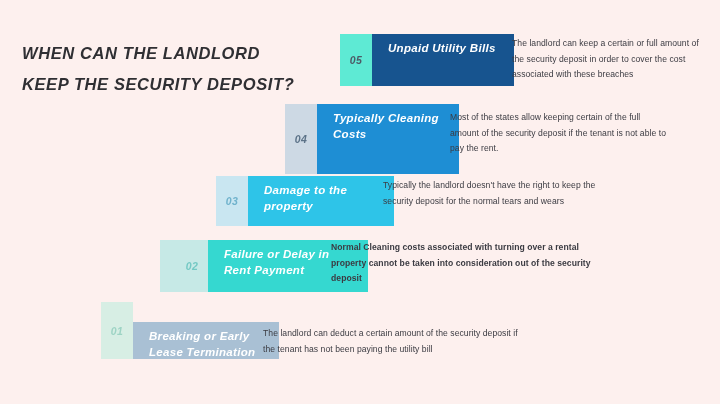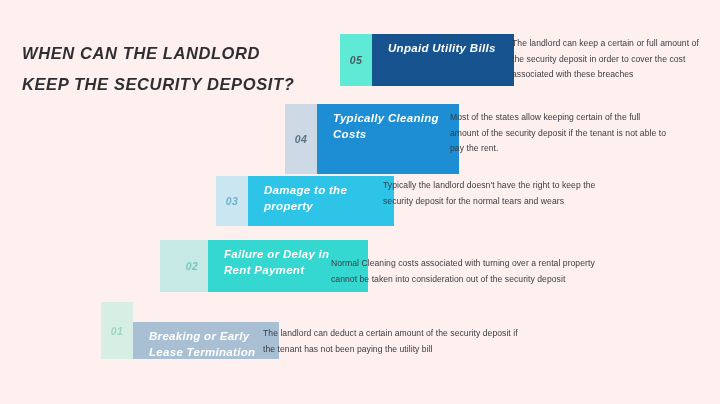--- a/index.html
+++ b/index.html
@@ -87,21 +87,21 @@
   #row-04 { left: 285px; top: 104px; height: 70px; }
   #row-04 .step-label { width: 112px; }
   #desc-04 { left: 450px; top: 110px; width: 216px; }
 
   #row-03 { left: 216px; top: 176px; height: 50px; }
   #row-03 .step-label { width: 116px; }
   #desc-03 { left: 383px; top: 178px; width: 238px; }
 
   #row-02 { left: 160px; top: 240px; height: 52px; }
   #row-02 .step-label { width: 130px; }
-  #desc-02 { left: 331px; top: 256px; width: 264px; }
+  #desc-02 { left: 331px; top: 240px; width: 264px; font-weight: bold; }
 
   #row-01 { left: 101px; top: 302px; height: 57px; }
   #row-01 .step-label { width: 116px; margin-top: 20px; }
   #desc-01 { left: 263px; top: 307px; width: 256px; margin-top: 19px; }
 </style>
 </head>
 <body style="background: rgb(253, 240, 238);">
 
 <div id="infographic" style="background: rgb(253, 240, 238);">
 

